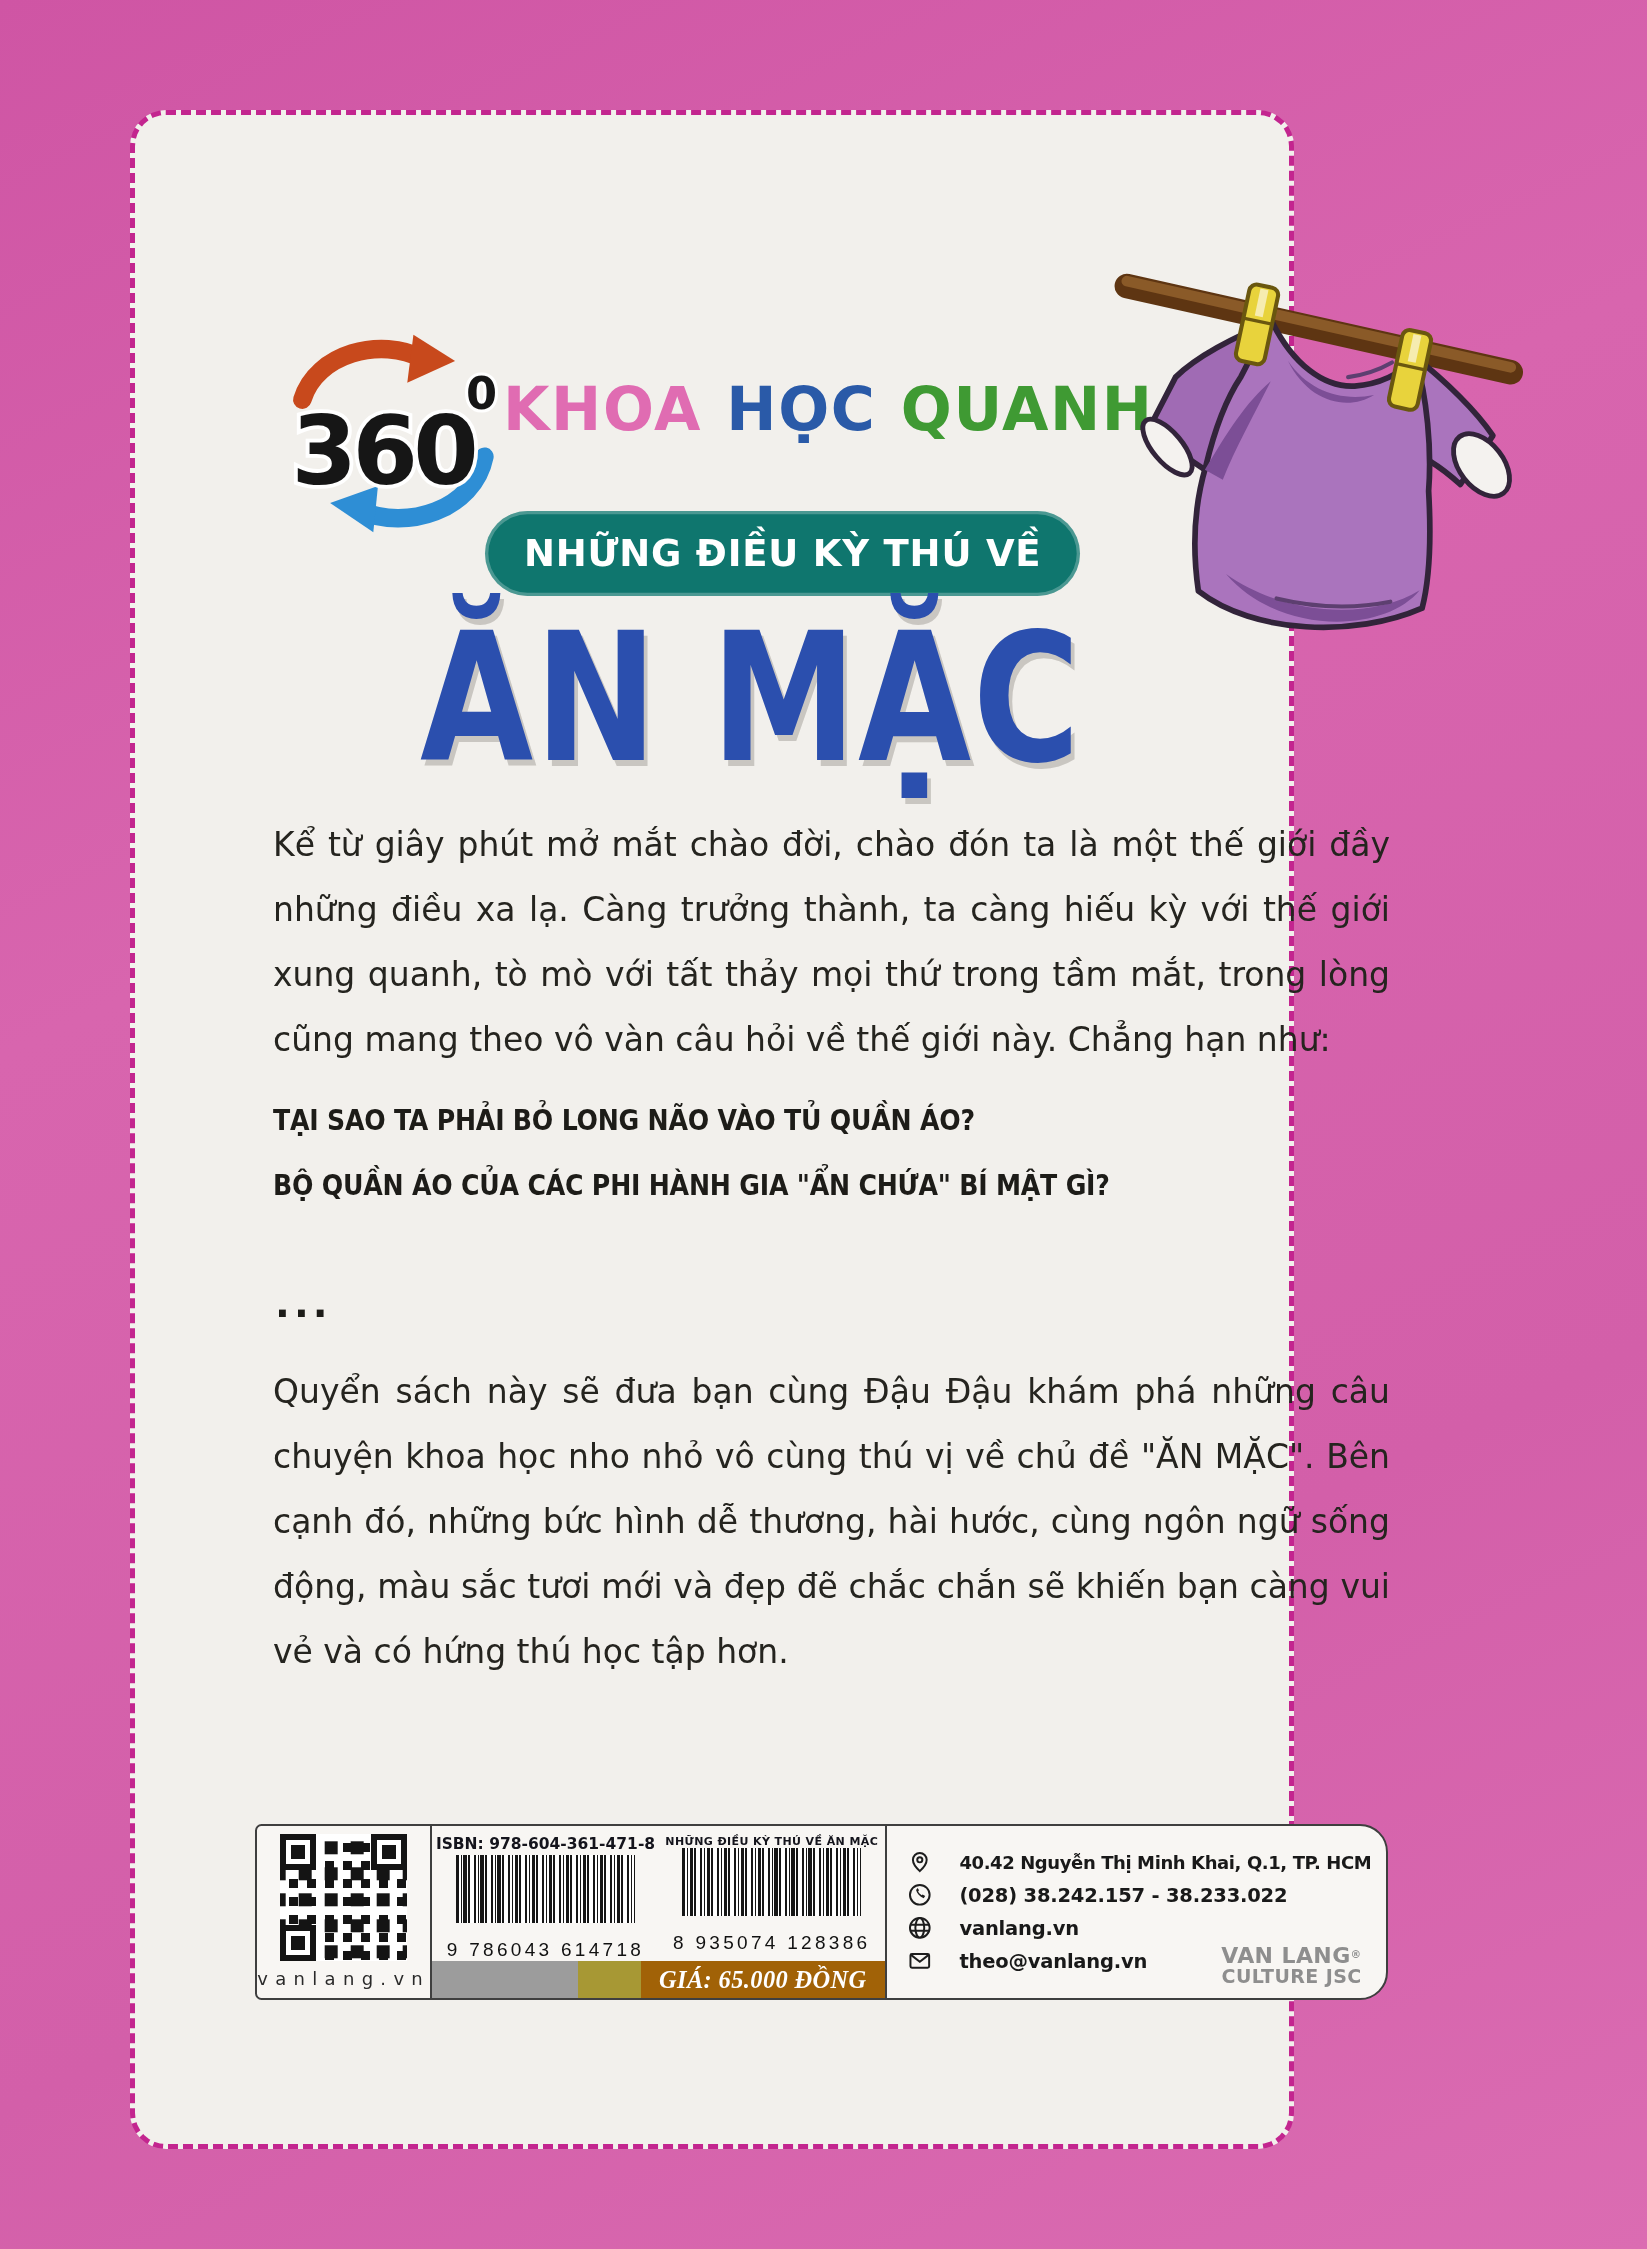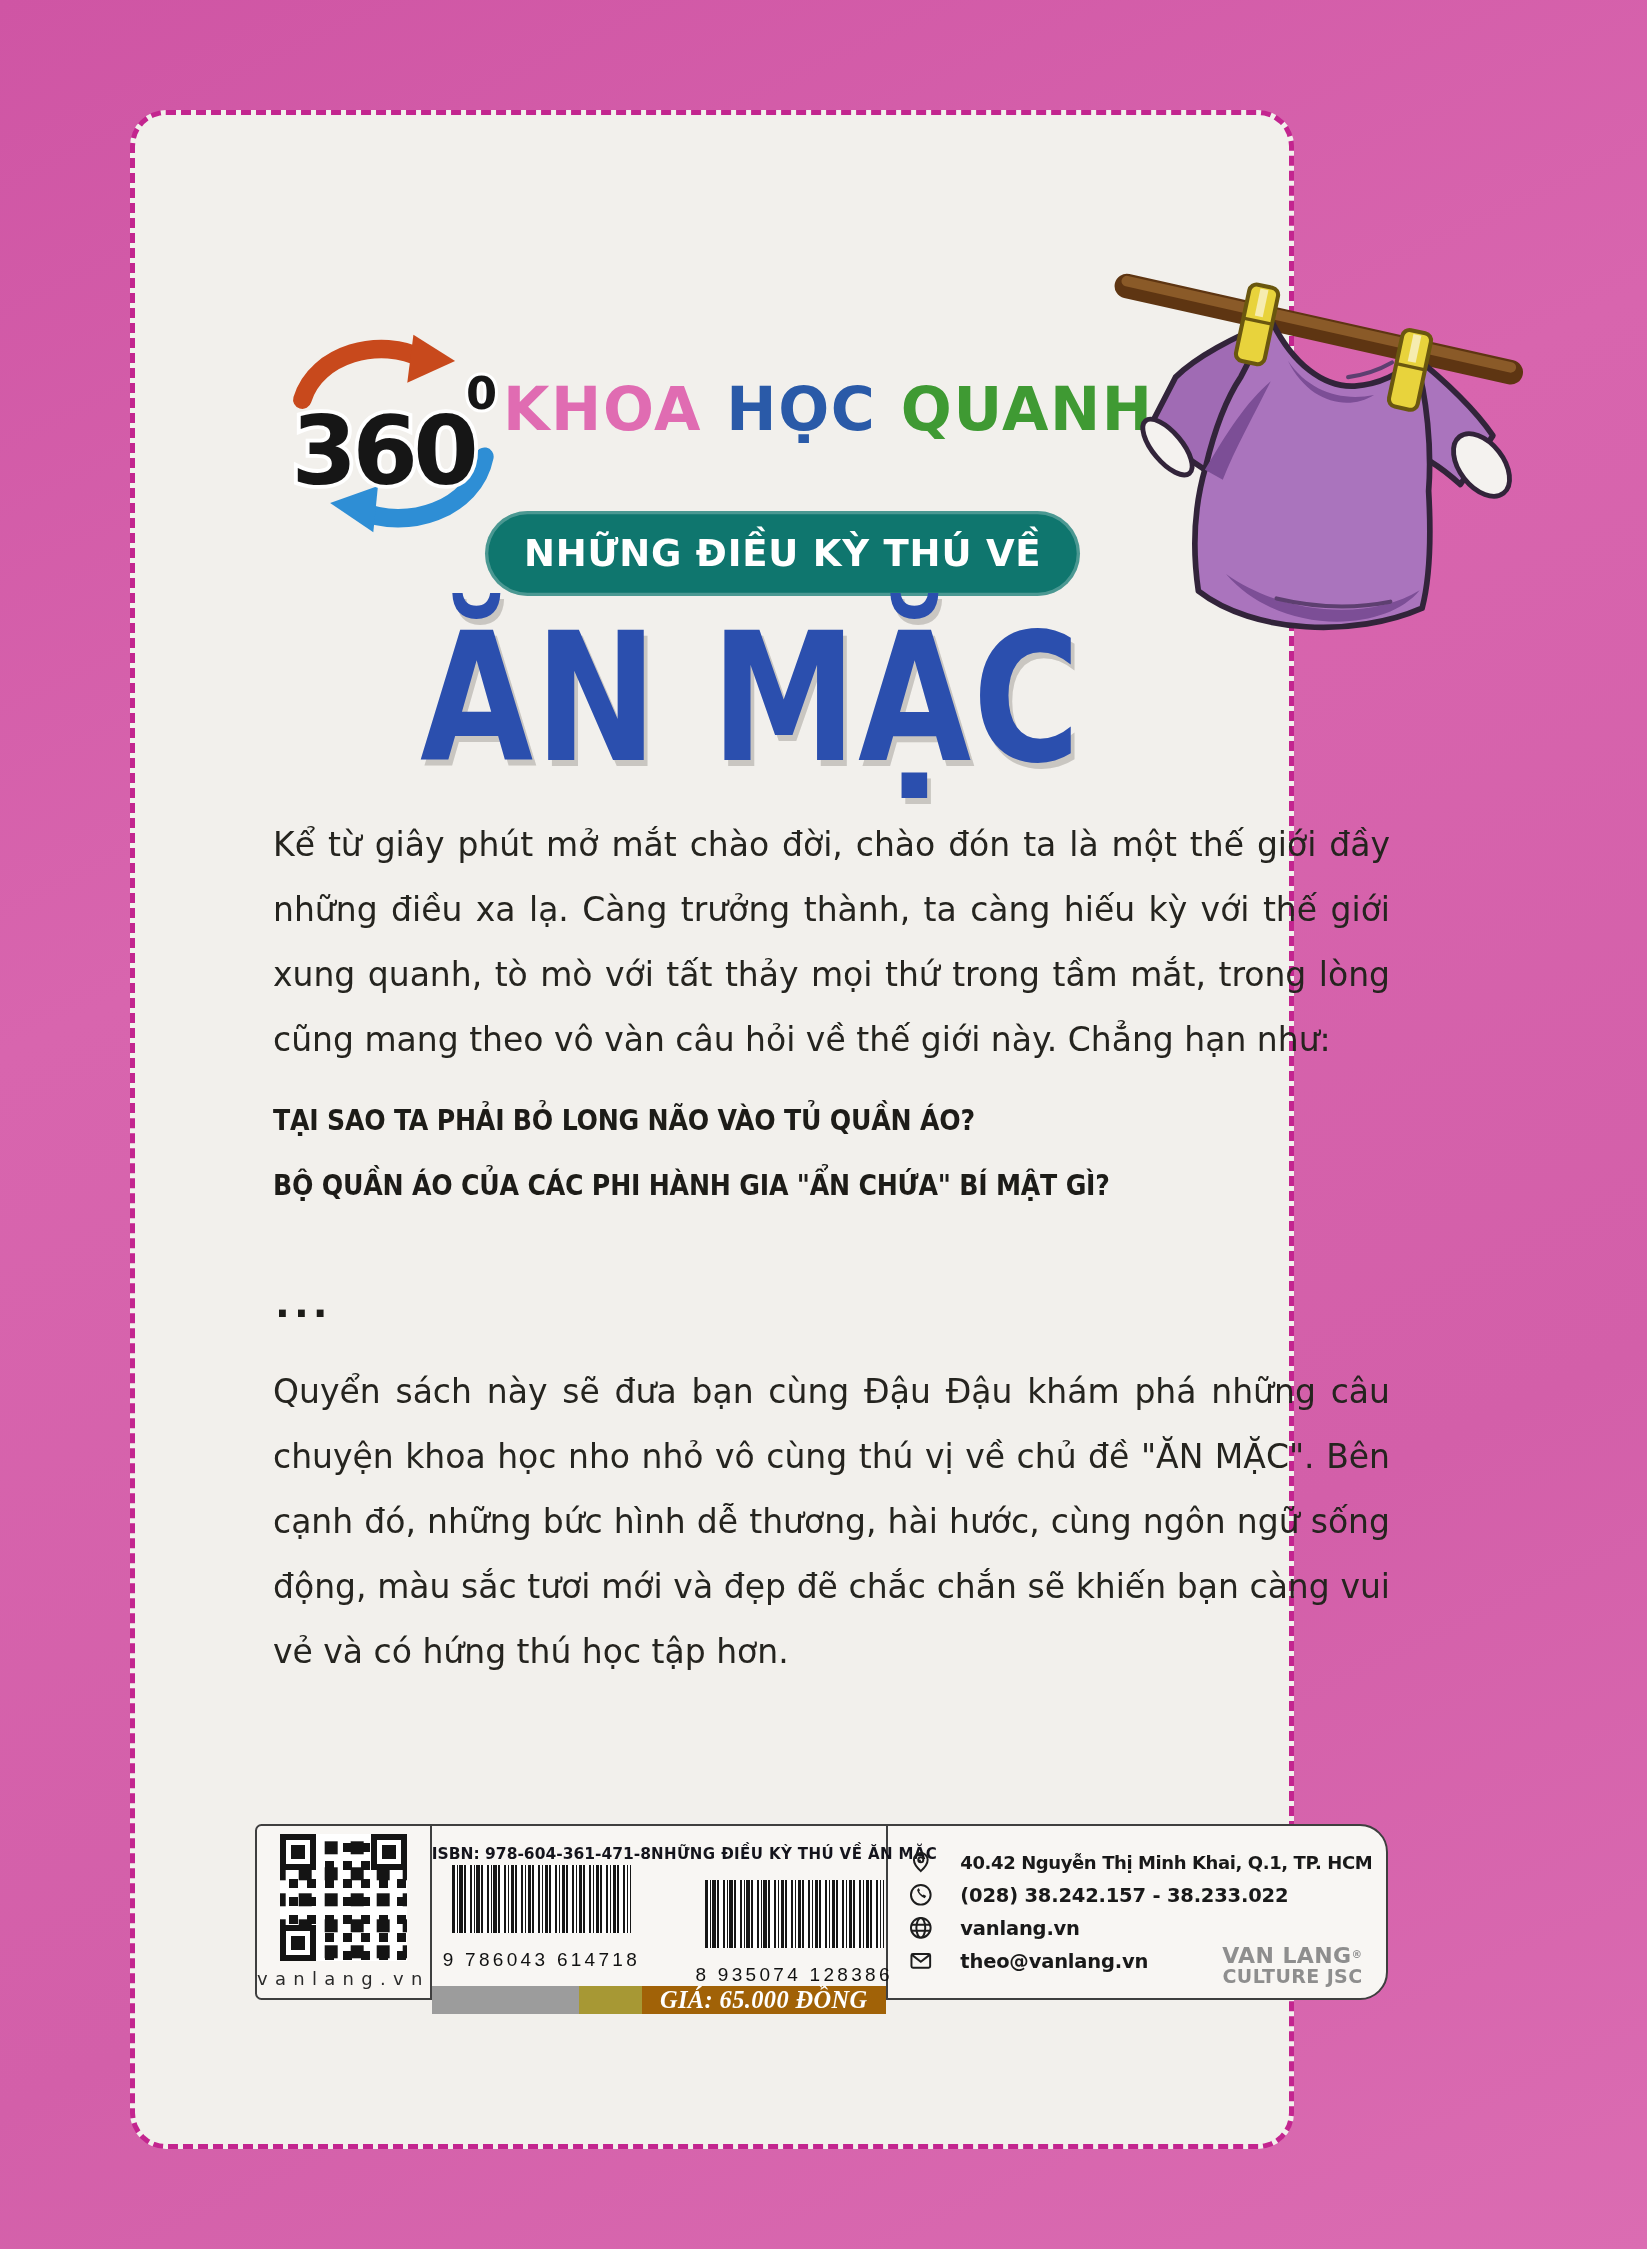--- a/index.html
+++ b/index.html
@@ -67,23 +67,23 @@
       conic-gradient(from 0deg,#141414 25%,transparent 0) 5.7px 7.3px/26px 26px,
       #ffffff;
   }
   .finder{position:absolute;width:36px;height:36px;border:6.5px solid #141414;background:#fff;box-sizing:border-box;}
   .finder::after{content:"";position:absolute;inset:4.9px;background:#141414;}
   .f-tl{left:0;top:0;} .f-tr{right:0;top:0;} .f-bl{left:0;bottom:0;}
   .qr-caption{margin-top:6.5px;font-size:18px;letter-spacing:7.3px;color:#2a2a2a;}
 
   .codes-sec{width:456px;border-right:2.4px solid #3f3f3f;box-sizing:border-box;display:flex;flex-direction:column;}
   .codes-row{flex:1;display:flex;}
-  .code-group{flex:1;display:flex;flex-direction:column;align-items:center;padding-top:19px;}
+  .code-group{flex:1;display:flex;flex-direction:column;align-items:center;padding-top:9px;}
   .code-label-lg{font-size:15.5px;font-weight:bold;color:#14141c;margin-bottom:2.4px;white-space:nowrap;}
-  .code-label-sm{font-size:15px;font-weight:bold;color:#14141c;margin-bottom:17px;letter-spacing:0.4px;white-space:nowrap;}
+  .code-label-sm{font-size:11px;font-weight:bold;color:#14141c;margin-bottom:0;letter-spacing:0.4px;white-space:nowrap;}
   .bars{
     width:177px;height:68px;
     background:repeating-linear-gradient(90deg,
       #161616 0 1.6px,#ffffff 1.6px 4.1px,
       #161616 4.1px 4.9px,#ffffff 4.9px 6.5px,
       #161616 6.5px 9.8px,#ffffff 9.8px 11.4px,
       #161616 11.4px 13px,#ffffff 13px 17px);
     border-left:1.6px solid #161616;border-right:1.6px solid #161616;
   }
   .digits{font-family:Liberation Sans, sans-serif;font-size:19px;color:#111;letter-spacing:3.3px;margin-top:16px;white-space:nowrap;}

